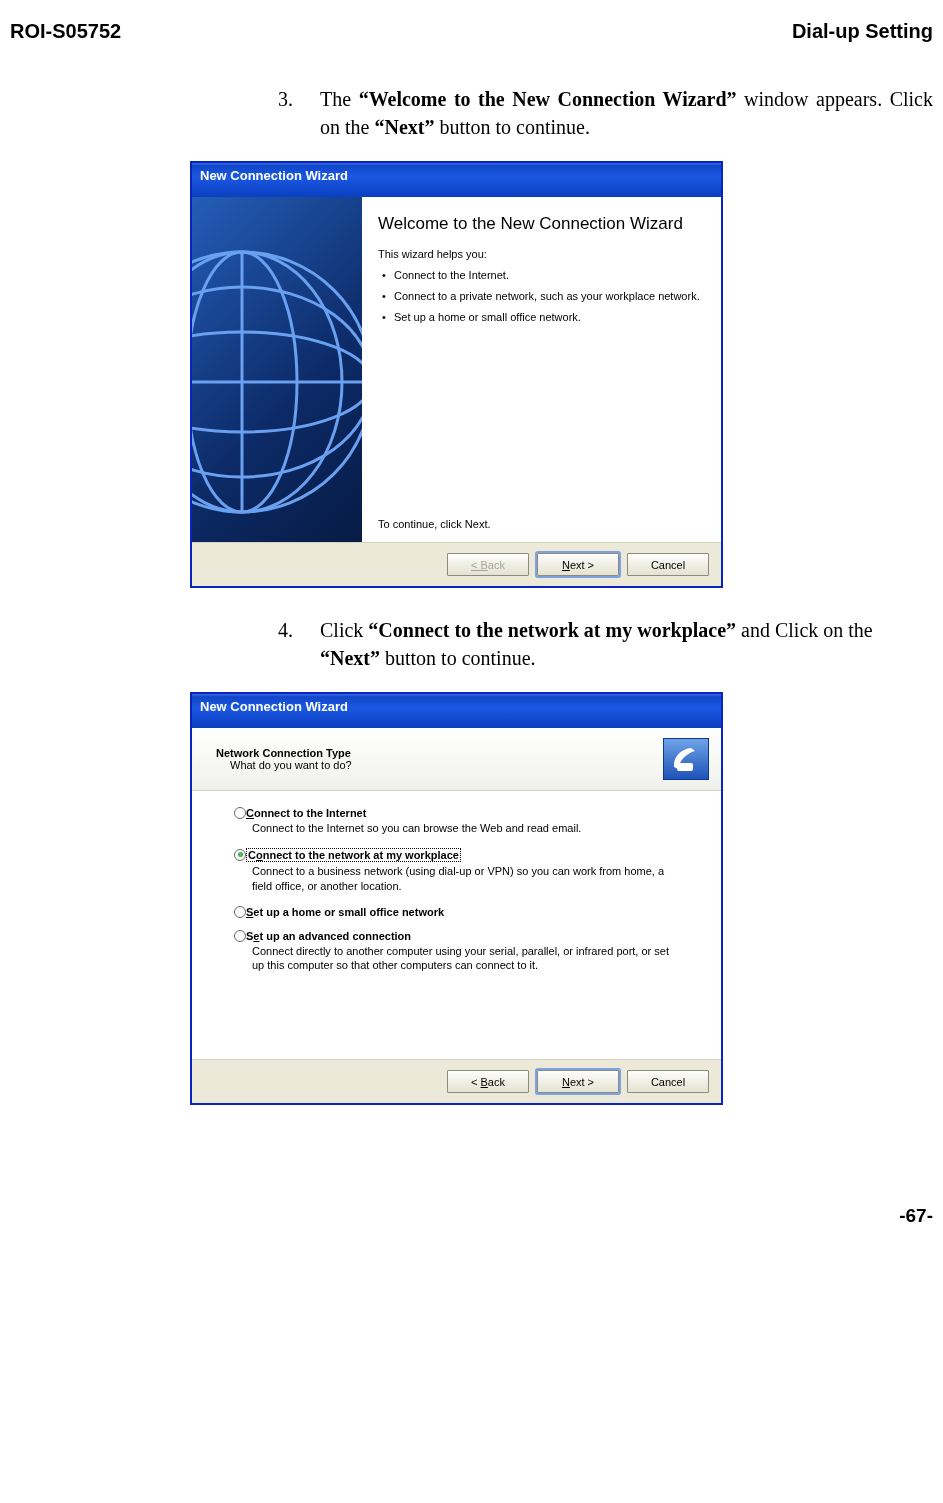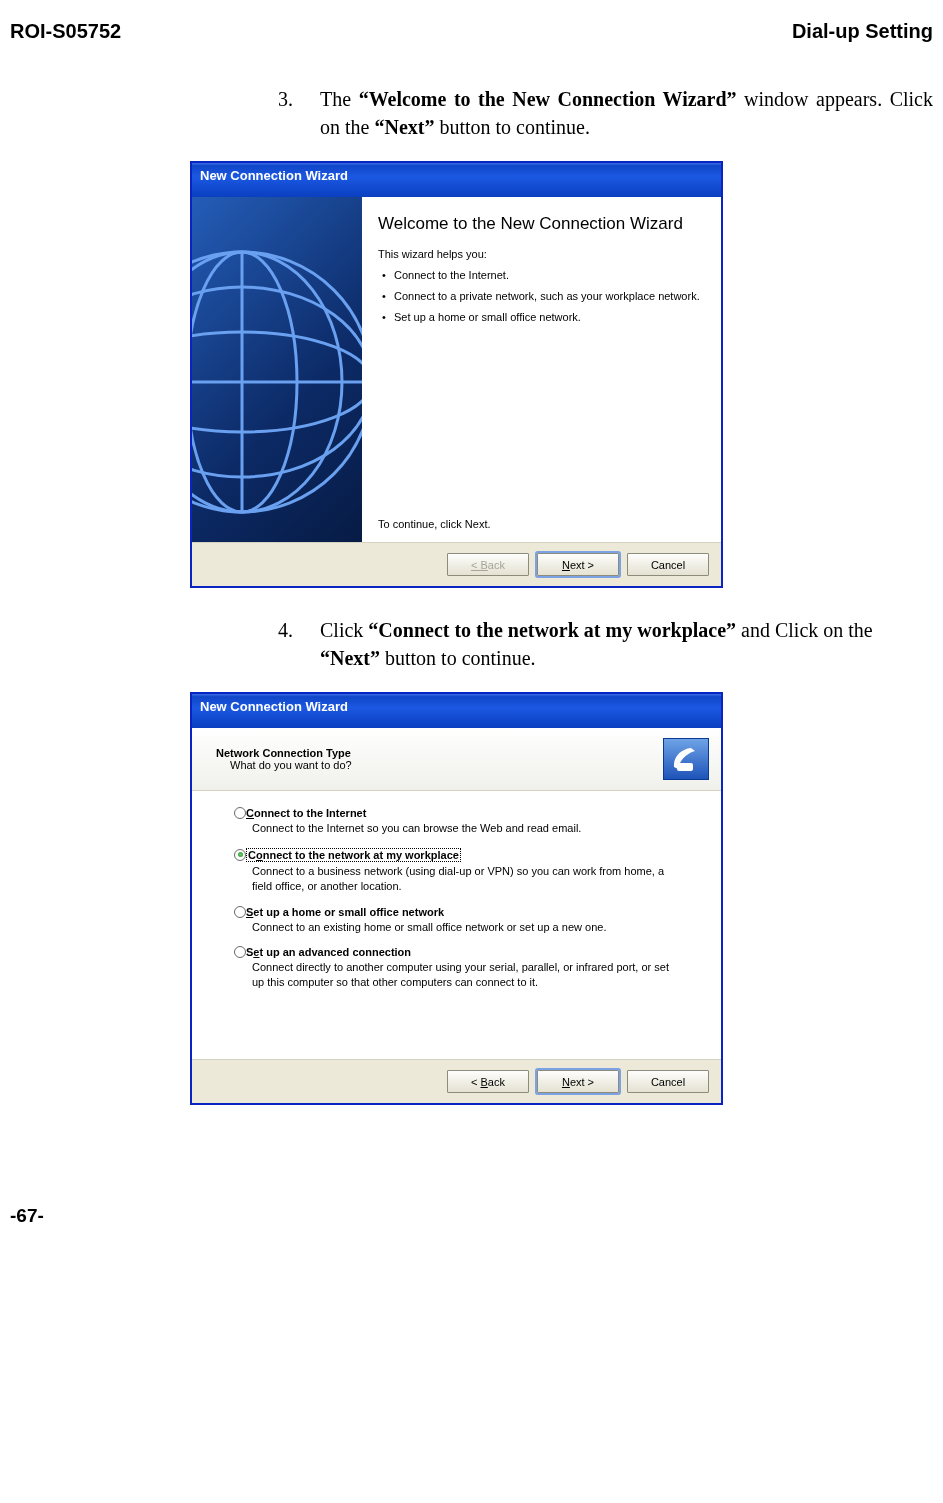--- a/index.html
+++ b/index.html
@@ -154,21 +154,21 @@
   .xp-opt-label { font-weight: bold; font-size: 11px; }
   .xp-opt-focus { border: 1px dotted #000; padding: 0 1px; }
   .xp-opt-desc {
     font-size: 11px;
     margin-left: 18px;
     margin-top: 2px;
     line-height: 1.35;
     max-width: 430px;
   }
   .page-footer {
-    text-align: left;
+    text-align: right;
     font-family: Arial, Helvetica, sans-serif;
     font-weight: bold;
     font-size: 19px;
     padding: 10px 10px 14px;
     margin-top: 90px;
   }
 </style>
 </head>
 <body>
 
@@ -263,21 +263,20 @@
             <span class="xp-opt-label xp-opt-focus">C<span class="underline-letter">o</span>nnect to the network at my workplace</span>
           </div>
           <div class="xp-opt-desc">Connect to a business network (using dial-up or VPN) so you can work from home, a field office, or another location.</div>
         </div>
 
         <div class="xp-opt">
           <div class="xp-opt-row">
             <span class="xp-radio"></span>
             <span class="xp-opt-label"><span class="underline-letter">S</span>et up a home or small office network</span>
           </div>
-          <div class="xp-opt-desc">Connect to an existing home or small office network or set up a new one.</div>
         </div>
 
         <div class="xp-opt">
           <div class="xp-opt-row">
             <span class="xp-radio"></span>
             <span class="xp-opt-label">S<span class="underline-letter">e</span>t up an advanced connection</span>
           </div>
           <div class="xp-opt-desc">Connect directly to another computer using your serial, parallel, or infrared port, or set up this computer so that other computers can connect to it.</div>
         </div>
 

